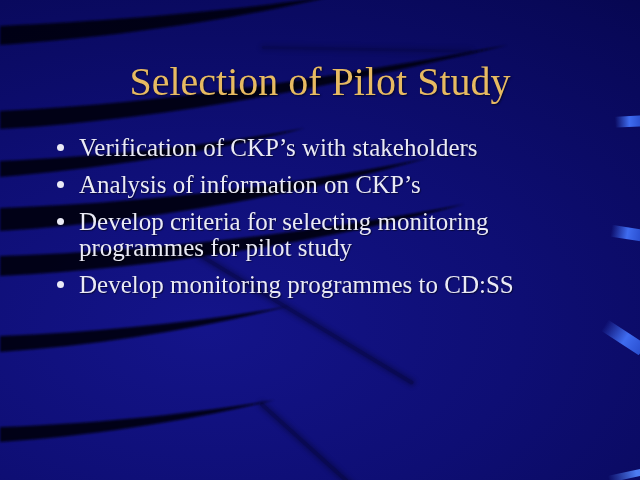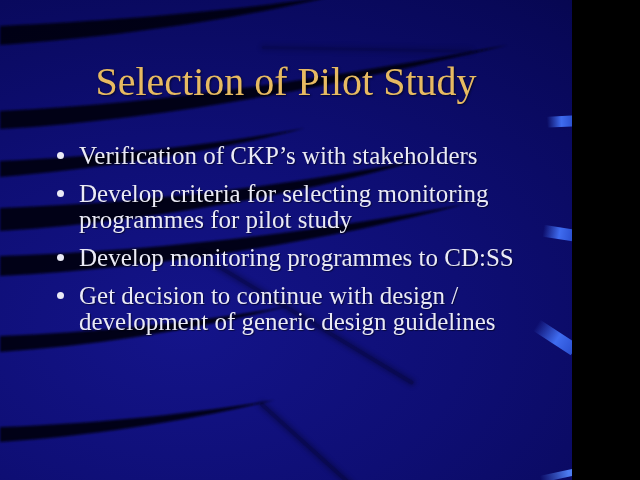--- a/index.html
+++ b/index.html
@@ -1,32 +1,32 @@
 <!DOCTYPE html>
 <html><head>
 <meta charset="utf-8">
 <style>
   html,body{margin:0;padding:0;background:#000;}
   .slide{
-    position:relative;width:572px;height:480px;overflow:hidden;
+    position:relative;width:640px;height:480px;overflow:hidden;
     background:radial-gradient(ellipse 130% 105% at 32% 68%, #14148a 0%, #0e0e74 38%, #080858 76%, #040442 100%);
     font-family:"Liberation Serif", serif;
   }
   svg.bg{position:absolute;left:0;top:0;width:640px;height:480px;display:block;}
   .title{
     position:absolute;top:58px;left:0;right:0;margin:0;text-align:center;
     font-size:40px;font-weight:normal;color:#e7ba62;
     text-shadow:1px 1px 2px rgba(0,0,0,0.6);
   }
   .bullets{
     position:absolute;top:131px;left:56px;width:536px;margin:0;padding:0;list-style:none;
     color:#eaeaf6;font-size:25px;line-height:26px;
     text-shadow:1px 1px 1px rgba(0,0,0,0.5);
   }
-  .bullets li{position:relative;padding-left:23px;margin:12px 0 11px 0;}
+  .bullets li{position:relative;padding-left:23px;margin:4px 0 11px 0;}
   .dot{position:absolute;left:1px;top:9px;width:7px;height:7px;border-radius:50%;background:#eaeaf6;}
   .ribbon{
     position:absolute;border-radius:1px;
     background:linear-gradient(to right, rgba(20,30,120,0) 0%, #3f6cf0 55%, #2a4fd0 100%);
   }
   .ribbon.r1{right:-1px;top:116px;width:26px;height:11px;transform:rotate(-3deg);}
   .ribbon.r2{right:-1px;top:227px;width:30px;height:12px;transform:rotate(9deg);}
   .ribbon.r3{right:-6px;top:331px;width:45px;height:13px;transform:rotate(33deg);}
   .corner-streak{
     position:absolute;right:-4px;bottom:1px;width:36px;height:7px;border-radius:2px;
@@ -71,25 +71,25 @@
 
   <h1 class="title">Selection of Pilot Study</h1>
 
   <ul class="bullets">
     <li>
       <span class="dot"></span>
       <span>Verification of CKP’s with stakeholders</span>
     </li>
     <li>
       <span class="dot"></span>
+      <span>Analysis of information on CKP’s</span>
+    </li>
+    <li>
+      <span class="dot"></span>
       <span>Develop criteria for selecting monitoring programmes for pilot study</span>
     </li>
     <li>
       <span class="dot"></span>
       <span>Develop monitoring programmes to CD:SS</span>
     </li>
-    <li>
-      <span class="dot"></span>
-      <span>Get decision to continue with design / development of generic design guidelines</span>
-    </li>
   </ul>
 
 </div>
 
 </body></html>

